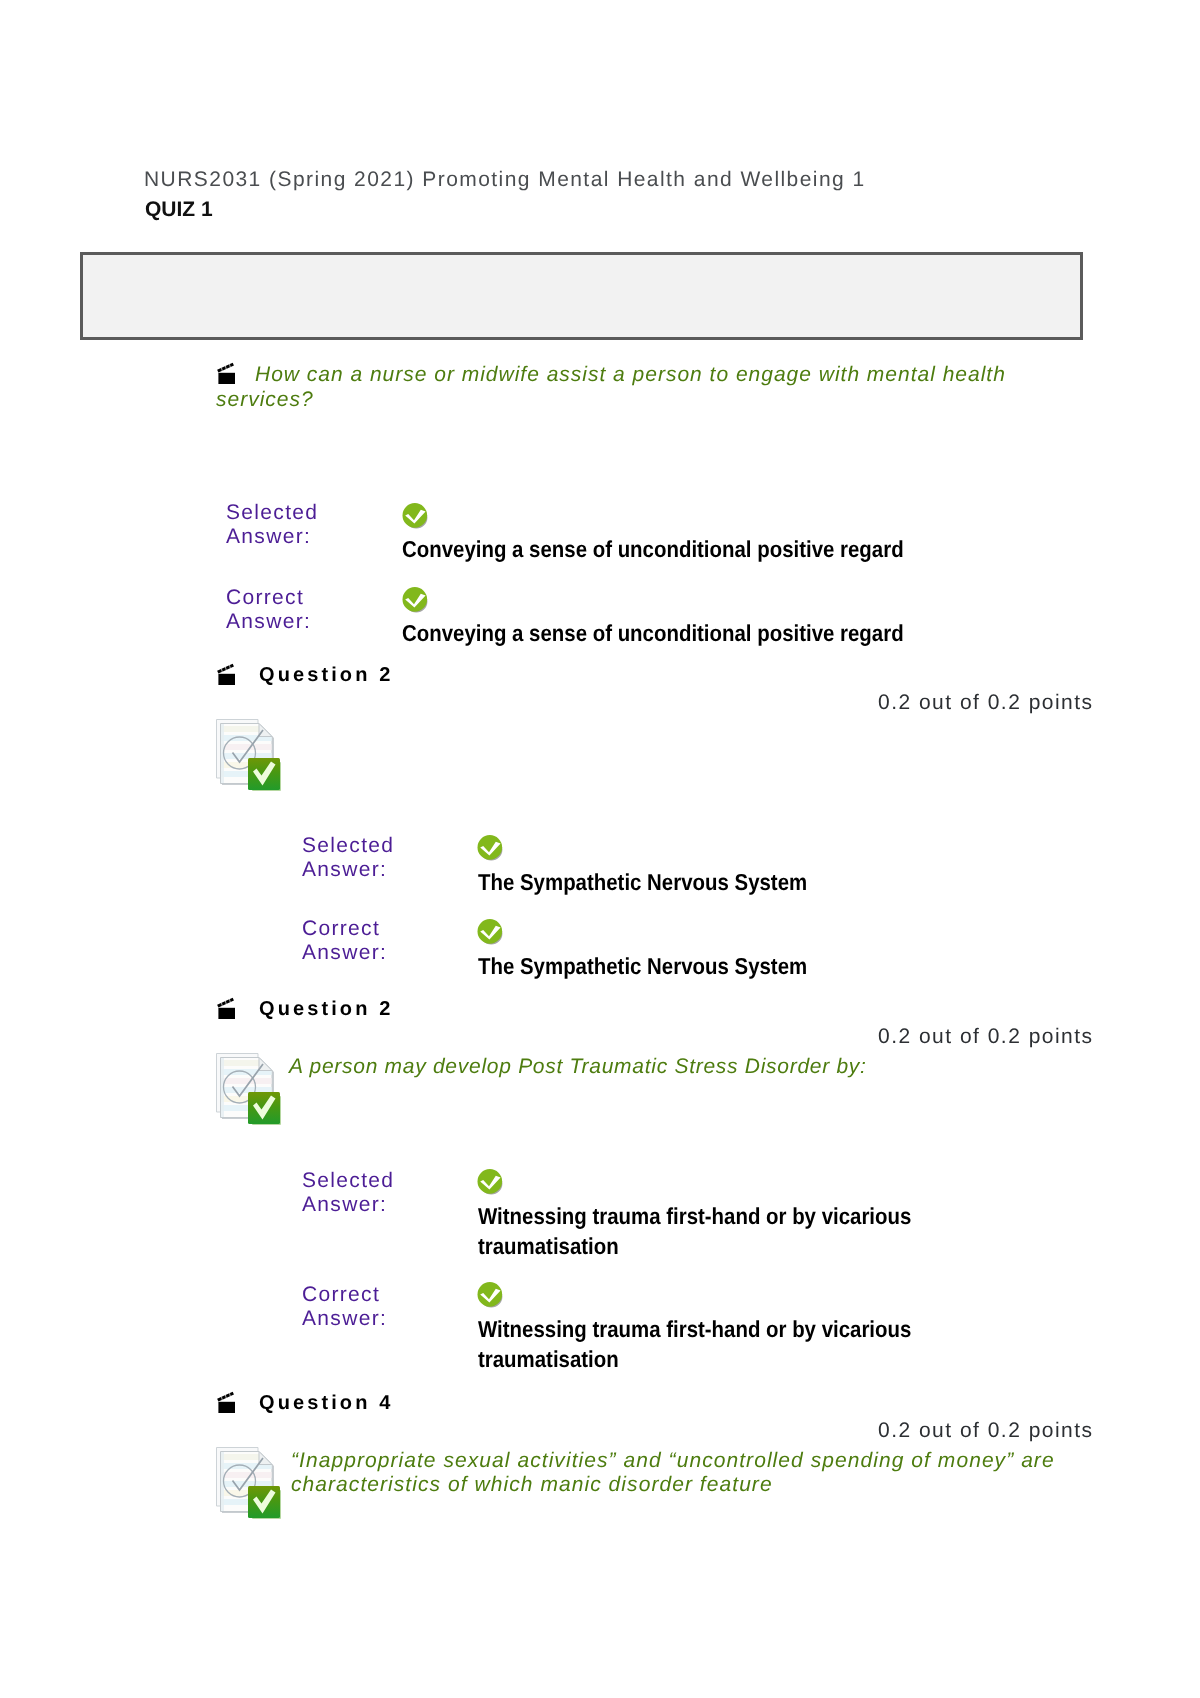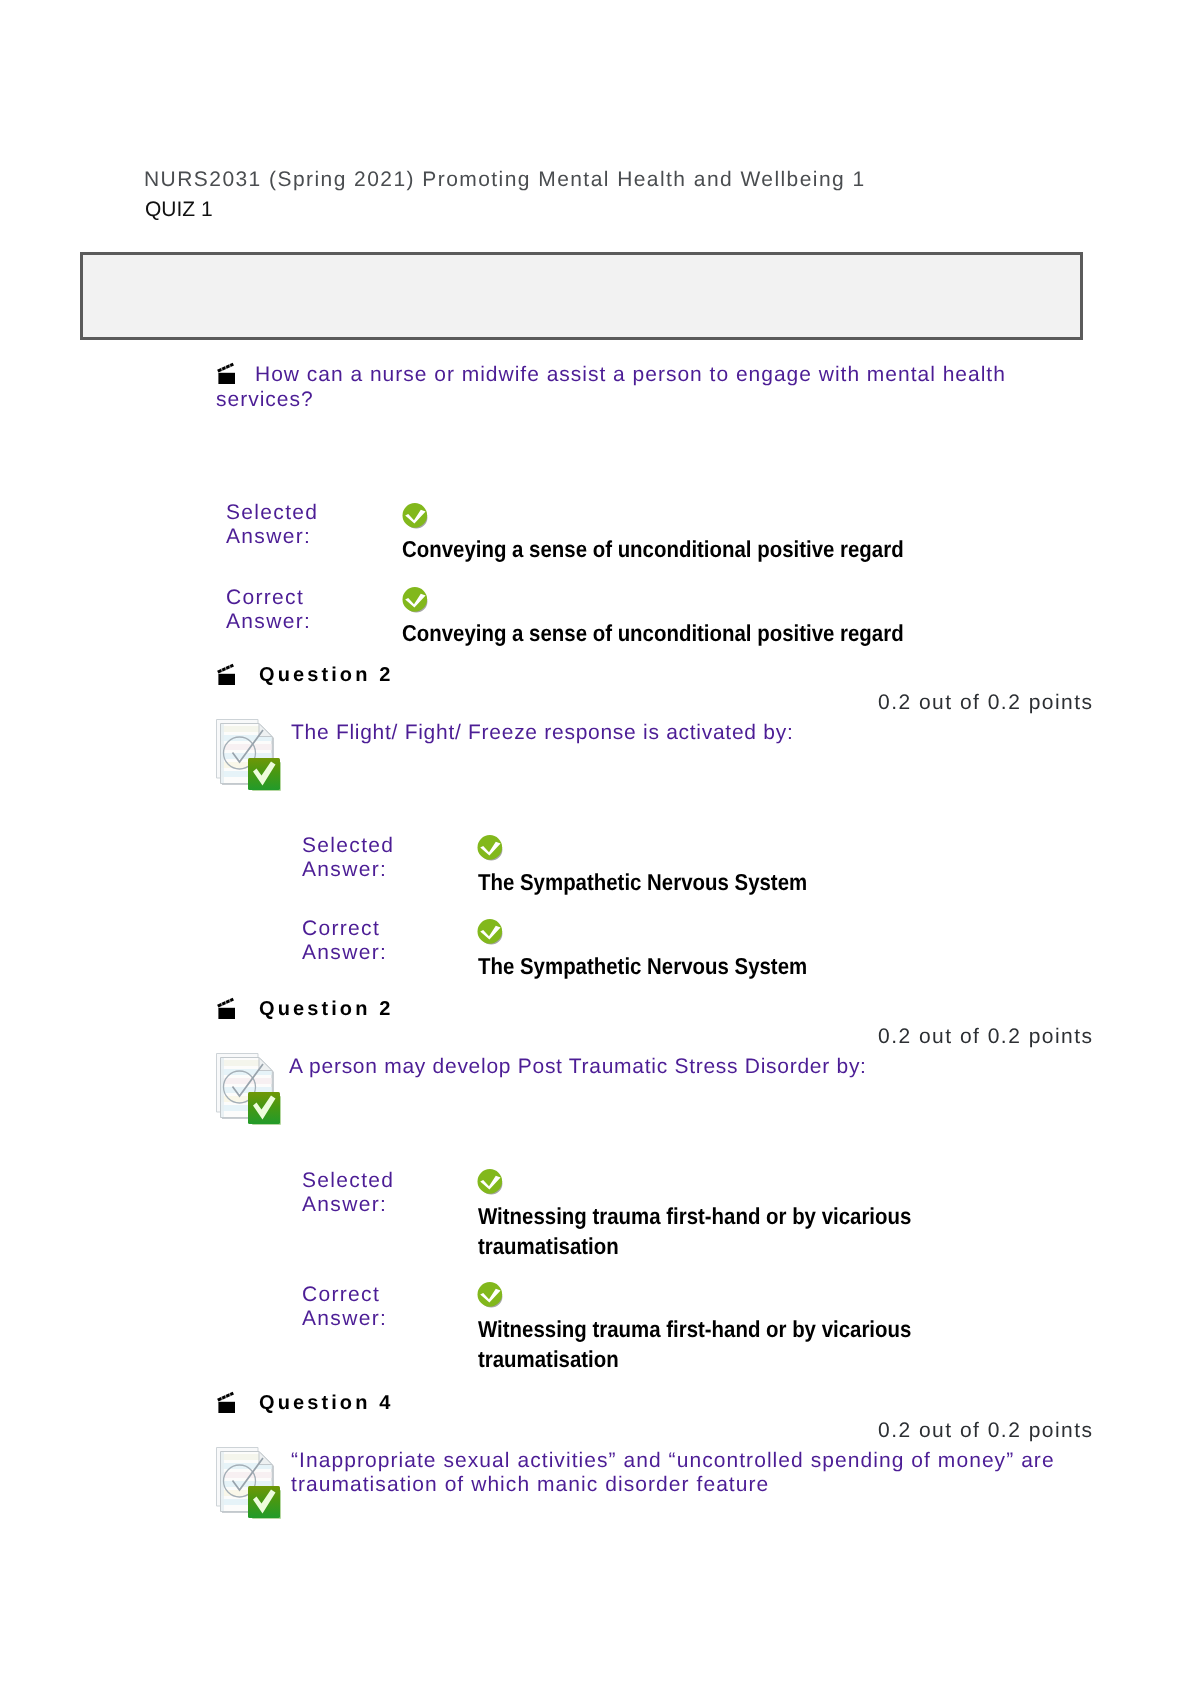--- a/index.html
+++ b/index.html
@@ -4,29 +4,29 @@
 <style>
   html,body{margin:0;padding:0;background:#ffffff;}
   body{width:1200px;height:1698px;font-family:"Liberation Sans",sans-serif;color:#1a1a1a;
         -webkit-font-smoothing:antialiased;text-rendering:geometricPrecision;}
   .page{position:relative;width:1200px;height:1698px;overflow:hidden;
         transform:translateZ(0);will-change:transform;}
 
   
   .hdr{position:absolute;left:144px;top:167px;font-size:21px;line-height:26px;color:#4a4d50;
        letter-spacing:1.44px;white-space:nowrap;}
-  .quiz{position:absolute;left:145px;top:197px;font-size:21px;line-height:25px;font-weight:normal;
+  .quiz{position:absolute;left:145px;top:197px;font-size:21px;line-height:25px;font-weight:bold;
         color:#111;letter-spacing:0.0px;white-space:nowrap;}
   .graybox{position:absolute;left:80px;top:252px;width:997px;height:82px;background:#f2f2f2;
            border:3px solid #5b5b5b;}
 
   
   .qhead{position:absolute;font-size:20px;font-weight:bold;letter-spacing:3.1px;color:#000;white-space:nowrap;}
   .pts{position:absolute;font-size:21px;color:#2c2f33;letter-spacing:1.48px;white-space:nowrap;}
-  .qtext{position:absolute;font-size:21px;line-height:25px;color:#4c1d95;letter-spacing:0.72px;}
+  .qtext{position:absolute;font-size:21px;line-height:25px;color:#4d7c0f;letter-spacing:0.72px;font-style:italic;}
   .lbl{position:absolute;font-size:21px;line-height:23.8px;color:#4c1d95;letter-spacing:1.32px;}
   .ans{position:absolute;font-size:23px;line-height:29.5px;font-weight:bold;color:#000;letter-spacing:0;
        transform:scaleX(0.888);transform-origin:left top;}
 </style>
 </head>
 <body>
 
 <svg width="0" height="0" style="position:absolute" aria-hidden="true">
     <defs>
   <g id="ic-clap">
@@ -92,21 +92,20 @@
   <div class="ans" style="left:402px;top:619px;width:700px;">Conveying a sense of unconditional positive regard</div>
 
   <svg style="position:absolute;left:215px;top:662px" width="24" height="26" viewBox="0 0 24 26">
       <use href="#ic-clap"></use>
     </svg>
   <div class="qhead" style="left:259px;top:664px;">Question 2</div>
   <div class="pts" style="left:878px;top:691px;">0.2 out of 0.2 points</div>
   <svg style="position:absolute;left:213px;top:716px" width="74" height="78" viewBox="0 0 74 78">
       <use href="#ic-doc"></use>
     </svg>
-  <div class="qtext" style="left:291px;top:720px;width:740px;">The Flight/ Fight/ Freeze response is activated by:</div>
 
   <div class="lbl" style="left:302px;top:834px;width:112px;">Selected Answer:</div>
   <svg style="position:absolute;left:476px;top:834px" width="29" height="29" viewBox="0 0 29 29">
       <use href="#ic-ok"></use>
     </svg>
   <div class="ans" style="left:478px;top:868px;width:620px;">The Sympathetic Nervous System</div>
 
   <div class="lbl" style="left:302px;top:917px;width:112px;">Correct Answer:</div>
   <svg style="position:absolute;left:476px;top:918px" width="29" height="29" viewBox="0 0 29 29">
       <use href="#ic-ok"></use>
@@ -136,14 +135,14 @@
   <div class="ans" style="left:478px;top:1315px;width:500px;">Witnessing trauma first-hand or by vicarious traumatisation</div>
 
   <svg style="position:absolute;left:215px;top:1390px" width="24" height="26" viewBox="0 0 24 26">
       <use href="#ic-clap"></use>
     </svg>
   <div class="qhead" style="left:259px;top:1392px;">Question 4</div>
   <div class="pts" style="left:878px;top:1419px;">0.2 out of 0.2 points</div>
   <svg style="position:absolute;left:213px;top:1444px" width="74" height="78" viewBox="0 0 74 78">
       <use href="#ic-doc"></use>
     </svg>
-  <div class="qtext" style="left:291px;top:1449px;width:790px;letter-spacing:1.06px;line-height:23.6px;">“Inappropriate sexual activities” and “uncontrolled spending of money” are traumatisation of which manic disorder feature</div>
+  <div class="qtext" style="left:291px;top:1449px;width:790px;letter-spacing:1.06px;line-height:23.6px;">“Inappropriate sexual activities” and “uncontrolled spending of money” are characteristics of which manic disorder feature</div>
 </div>
 
 </body></html>

